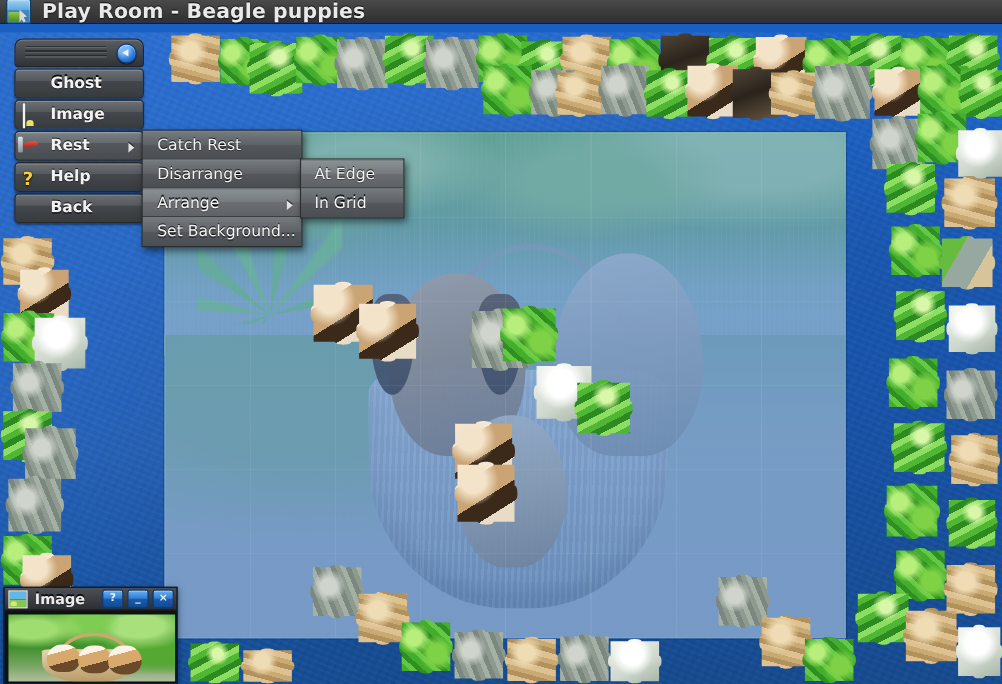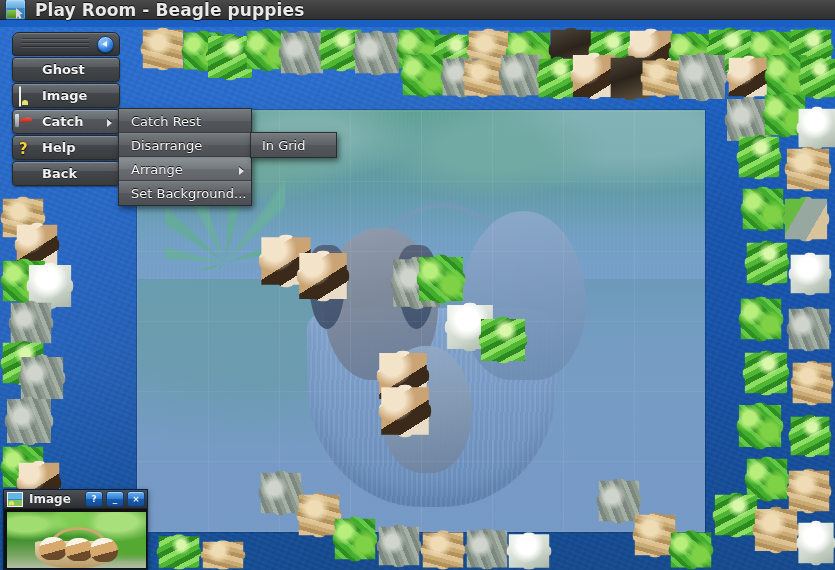--- a/index.html
+++ b/index.html
@@ -485,21 +485,21 @@
       <span class="mlabel">Ghost</span>
     </div>
 
     <div class="mitem">
       <span class="mico"><span class="ico-image"></span></span>
       <span class="mlabel">Image</span>
     </div>
 
     <div class="mitem active">
       <span class="mico"><span class="ico-tools"></span></span>
-      <span class="mlabel">Catch</span>
+      <span class="mlabel">Rest</span>
       <span class="arrow-r"></span>
     </div>
 
 
     <div class="mitem">
       <span class="mico"><span class="ico-help">?</span></span>
       <span class="mlabel">Help</span>
     </div>
 
     <div class="mitem">
@@ -518,20 +518,23 @@
     <div class="sitem hover">
       <span class="slabel">Arrange</span>
       <span class="arrow-r"></span>
     </div>
     <div class="sitem">
       <span class="slabel">Set Background...</span>
     </div>
   </div>
 
   <div class="submenu sub2">
+    <div class="sitem hover">
+      <span class="slabel">At Edge</span>
+    </div>
     <div class="sitem">
       <span class="slabel">In Grid</span>
     </div>
   </div>
 
   <div class="imgpanel">
     <div class="ip-title">
       <span class="ip-icon"></span>
       <span class="ip-name">Image</span>
       <span class="ip-btns">

